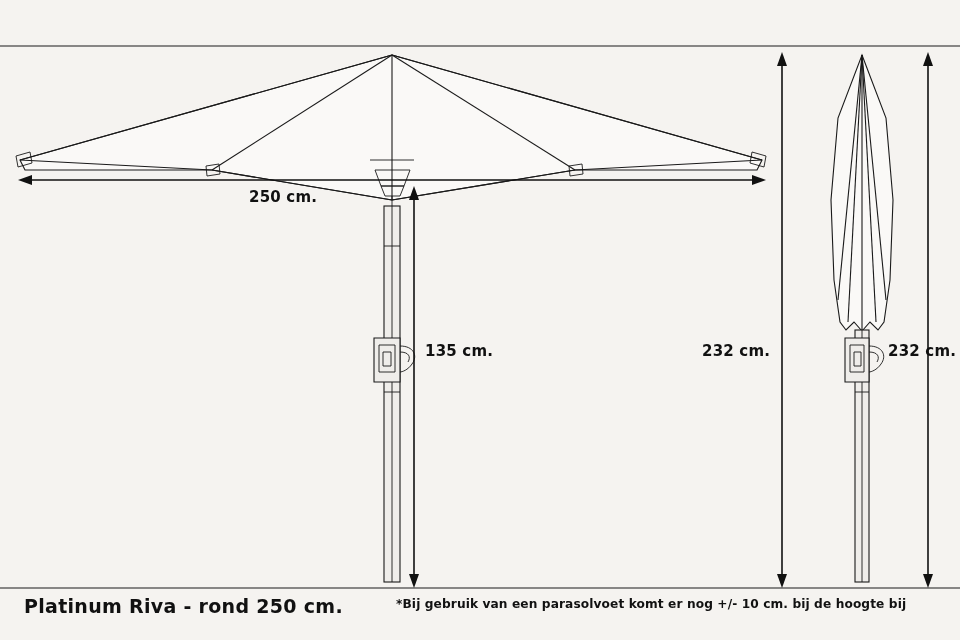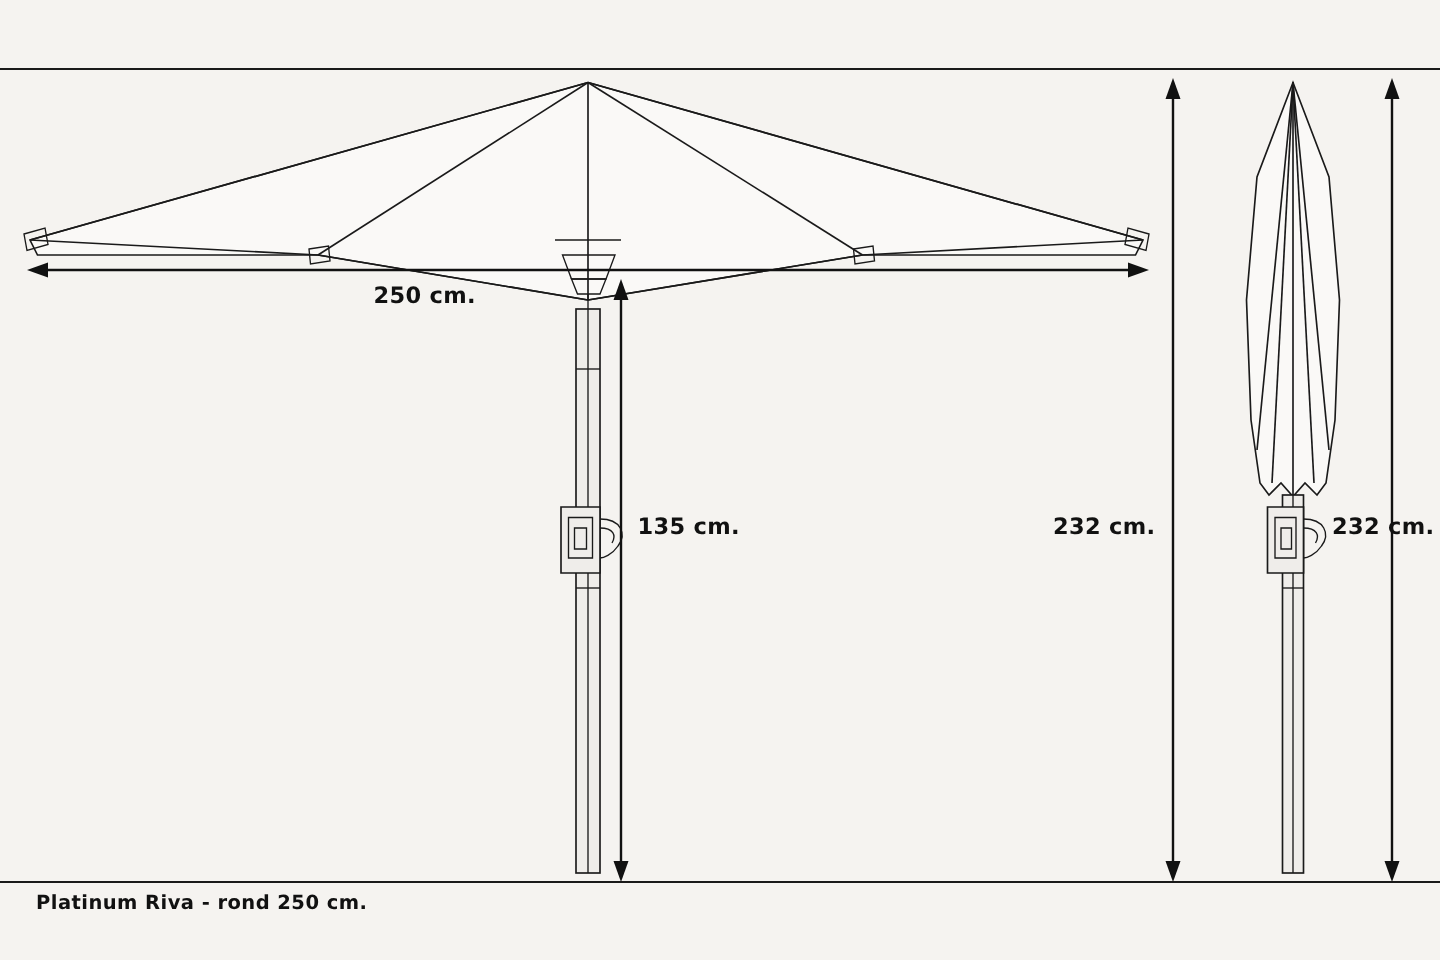--- a/index.html
+++ b/index.html
@@ -29,21 +29,21 @@
     font-family: "DejaVu Sans", sans-serif;
     font-weight: bold;
     color: #111111;
     white-space: nowrap;
   }
   .dim-label {
     font-size: 15px;
     letter-spacing: 0.2px;
   }
   .caption-left {
-    font-size: 13px;
+    font-size: 19px;
     letter-spacing: 0.3px;
   }
   .caption-right {
     font-size: 12.2px;
     letter-spacing: 0.1px;
   }
   .hairline {
     stroke: #1a1a1a;
     stroke-width: 1.1;
     fill: none;
@@ -179,14 +179,15 @@
   <div class="label dim-label" style="left:249px; top:188px;">250 cm.</div>
 
   <div class="label dim-label" style="left:425px; top:342px;">135 cm.</div>
 
   <div class="label dim-label" style="left:702px; top:342px;">232 cm.</div>
 
   <div class="label dim-label" style="left:888px; top:342px;">232 cm.</div>
 
   <div class="label caption-left" style="left:24px; top:595px;">Platinum Riva - rond 250 cm.</div>
 
+  <div class="label caption-right" style="left:396px; top:597px;">*Bij gebruik van een parasolvoet komt er nog +/- 10 cm. bij de hoogte bij</div>
 
 </div>
 
 </body></html>

